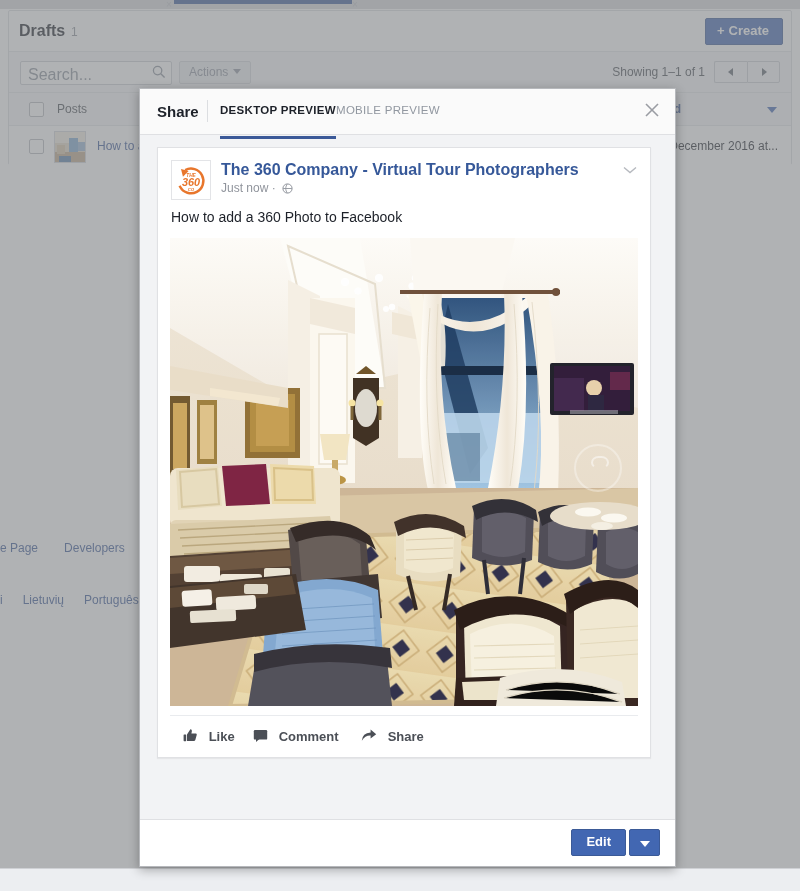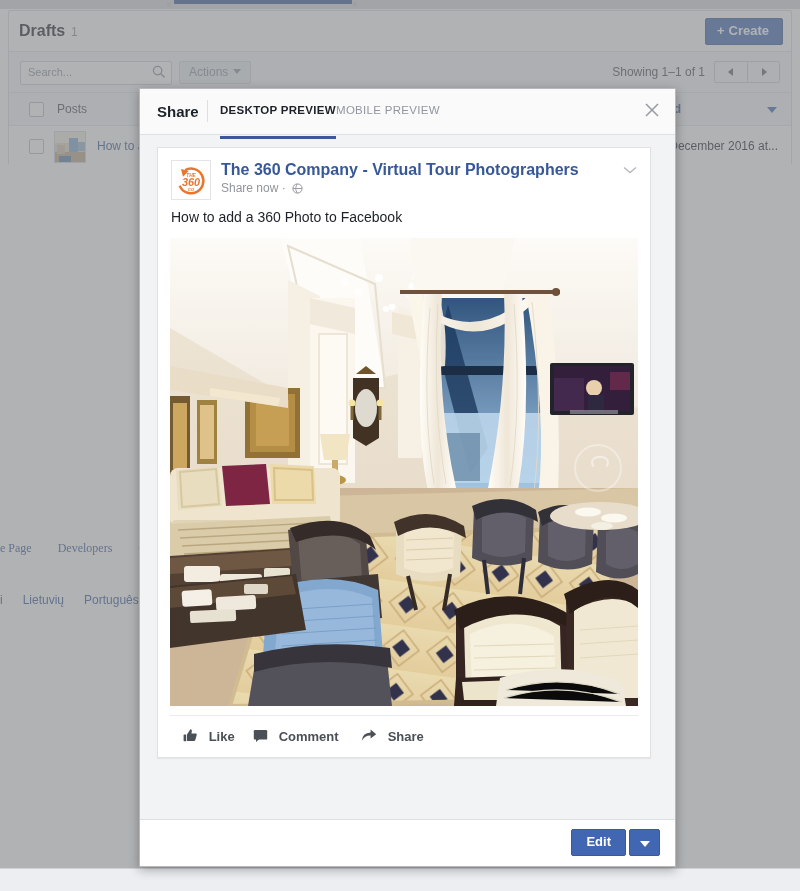--- a/index.html
+++ b/index.html
@@ -98,21 +98,21 @@
     position: absolute;
     left: 11px; top: 9px;
     width: 150px; height: 22px;
     background: #fff;
     border: 1px solid #ccd0d5;
     border-radius: 2px;
   }
   .search-box .ph {
     position: absolute;
     left: 7px; top: 4px;
-    font-size: 11px;
+    font-size: 16px;
     color: #8d949e;
   }
   .search-box .mag {
     position: absolute;
     right: 5px; top: 3px;
     width: 14px; height: 14px;
   }
   .actions-btn {
     position: absolute;
     left: 170px; top: 9px;
@@ -233,21 +233,21 @@
   }
 
   
   .bg-footer-links {
     position: absolute;
     left: 0; top: 541px;
     width: 800px;
     font-size: 12px;
     color: #3b5998;
   }
-  .bg-footer-links span { margin-right: 26px; font-family: Liberation Serif, serif; }
+  .bg-footer-links span { margin-right: 26px; }
   .bg-footer-langs {
     position: absolute;
     left: 0; top: 593px;
     width: 800px;
     font-size: 12px;
     color: #3b5998;
   }
   .bg-footer-langs span { margin-right: 20px; }
 
   
@@ -573,21 +573,21 @@
               <circle cx="20" cy="21" r="13" fill="none" stroke="#e8762c" stroke-width="2.6" stroke-dasharray="62 20" transform="rotate(-118 20 21)"></circle>
               <polygon points="9.5,8.5 17.5,10.5 11.5,16.5" fill="#e8762c"></polygon>
               <text x="20" y="16.6" font-family="Liberation Sans, sans-serif" font-size="5" fill="#e8762c" text-anchor="middle" font-weight="bold">THE</text>
               <text x="20" y="26" font-family="Liberation Sans, sans-serif" font-size="11.5" fill="#e8762c" text-anchor="middle" font-weight="bold">360</text>
               <text x="20" y="32" font-family="Liberation Sans, sans-serif" font-size="4.6" fill="#e8762c" text-anchor="middle" font-weight="bold">CO</text>
             </svg>
           </div>
         </div>
         <div class="fb-pagename">The 360 Company - Virtual Tour Photographers</div>
         <div class="fb-meta">
-          <span>Share now</span>
+          <span>Just now</span>
           <span>·</span>
           <svg class="fb-globe" width="11" height="11" viewBox="0 0 11 11">
             <circle cx="5.5" cy="5.5" r="4.6" fill="none" stroke="#90949c" stroke-width="1"></circle>
             <path d="M5.5 1 C3.2 3 3.2 8 5.5 10" fill="none" stroke="#90949c" stroke-width="0.9"></path>
             <line x1="1.1" y1="5.5" x2="9.9" y2="5.5" stroke="#90949c" stroke-width="0.9"></line>
           </svg>
         </div>
         <svg class="fb-chevron" viewBox="0 0 14 8">
           <polyline points="1,1.5 7,6.5 13,1.5" fill="none" stroke="#b6b9bf" stroke-width="1.4"></polyline>
         </svg>

